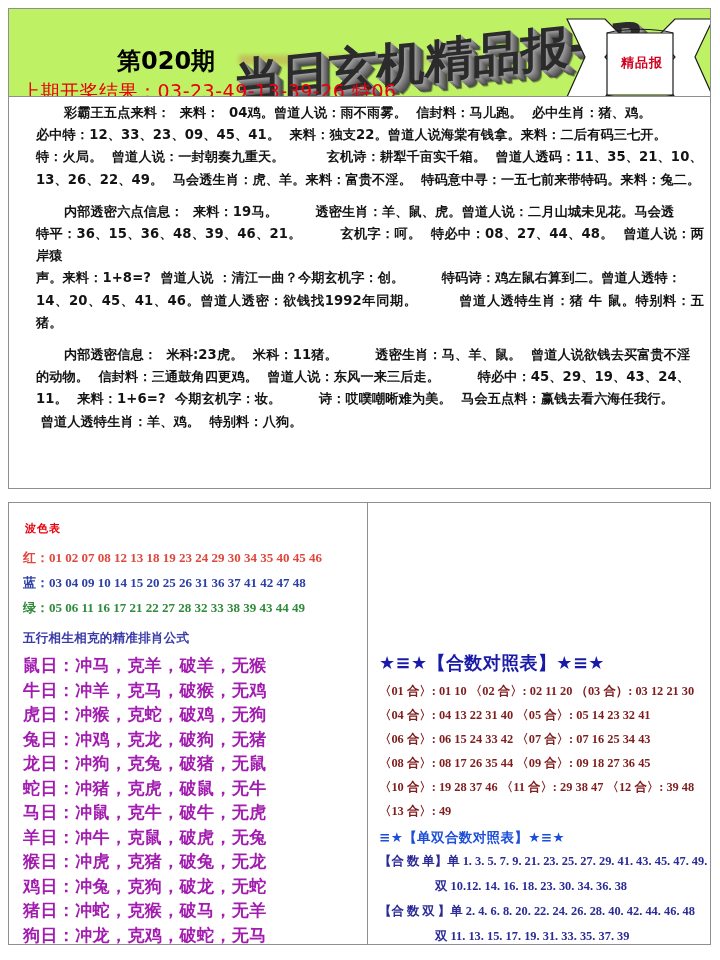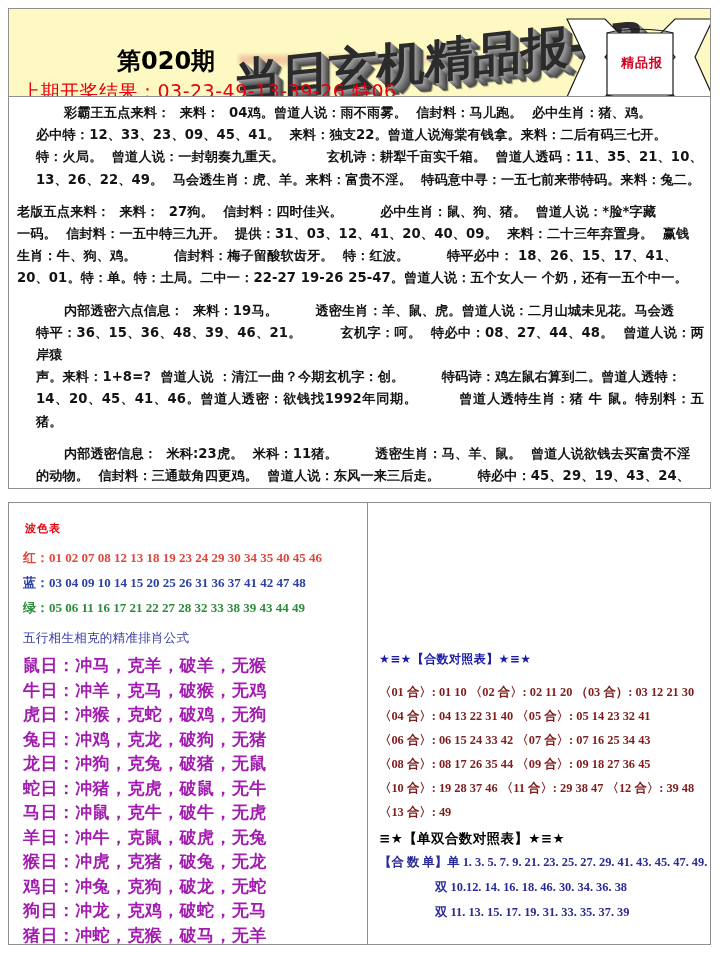--- a/index.html
+++ b/index.html
@@ -50,21 +50,21 @@
   }
 
   
   .header {
     position: absolute;
     left: 9px; top: 9px;
     width: 701px;
     height: 88px;
     border-bottom: 1px solid #8f8f8f;
     box-sizing: border-box;
-    background: #fef9c3;
+    background: #bef264;
     overflow: hidden;
   }
   .issue-no {
     position: absolute;
     left: 108px; top: 36px;
     font-size: 24px;
     font-weight: bold;
     color: #000000;
     letter-spacing: 0px;
     white-space: nowrap;
@@ -185,55 +185,55 @@
     font-family: "DejaVu Sans", "Liberation Sans", sans-serif;
     font-weight: bold;
     font-size: 13px;
   }
   .wave-red   { color: #e0473c; }
   .wave-blue  { color: #2b3fa5; }
   .wave-green { color: #2e8b3a; }
 
   .formula-title {
     font-size: 12.6px;
-    font-weight: normal;
+    font-weight: bold;
     color: #3b3ba8;
     margin: 10px 0 6px 0;
     letter-spacing: 0.2px;
   }
   .zodiac-line {
     font-size: 17px;
     font-weight: bold;
     color: #a21caf;
     line-height: 24.5px;
     letter-spacing: 0.4px;
     white-space: nowrap;
   }
 
   .he-title {
-    font-size: 12px;
+    font-size: 18px;
     font-weight: bold;
     color: #1a1aa8;
     letter-spacing: 0.4px;
     white-space: nowrap;
-    margin: 0 0 12px 0;
+    margin: 0 0 4px 0;
   }
   .he-line {
     font-size: 12.4px;
     font-weight: bold;
     color: #7f1d1d;
     line-height: 24px;
     white-space: nowrap;
     font-family: "Liberation Serif", "DejaVu Serif", serif;
   }
   .he-spacer { height: 148px; }
   .ds-title {
     font-size: 13.5px;
     font-weight: bold;
-    color: #000000;
+    color: #1d4ed8;
     letter-spacing: 0.4px;
     white-space: nowrap;
     margin: 6px 0 2px 0;
   }
   .ds-line {
     font-size: 12.4px;
     font-weight: bold;
     color: #2b2b96;
     line-height: 25px;
     white-space: nowrap;
@@ -268,24 +268,20 @@
     <div class="stamp-text">精品报</div>
 
     <div class="last-result">上期开奖结果：03-23-49-13-39-26  特06</div>
   </div>
 
   <div class="article">
     <p class="para indent">彩霸王五点来料：  来料：  04鸡。曾道人说：雨不雨雾。  信封料：马儿跑。  必中生肖：猪、鸡。
 必中特：12、33、23、09、45、41。  来料：独支22。曾道人说海棠有钱拿。来料：二后有码三七开。
 特：火局。  曾道人说：一封朝奏九重天。         玄机诗：耕犁千亩实千箱。  曾道人透码：11、35、21、10、
 13、26、22、49。  马会透生肖：虎、羊。来料：富贵不淫。  特码意中寻：一五七前来带特码。来料：兔二。</p>
-    <p class="para">老版五点来料：  来料：  27狗。  信封料：四时佳兴。        必中生肖：鼠、狗、猪。  曾道人说：*脸*字藏
-一码。  信封料：一五中特三九开。  提供：31、03、12、41、20、40、09。  来料：二十三年弃置身。  赢钱
-生肖：牛、狗、鸡。        信封料：梅子留酸软齿牙。  特：红波。        特平必中： 18、26、15、17、41、
-20、01。特：单。特：土局。二中一：22-27 19-26 25-47。曾道人说：五个女人一 个奶，还有一五个中一。</p>
     <p class="para indent">内部透密六点信息：  来料：19马。        透密生肖：羊、鼠、虎。曾道人说：二月山城未见花。马会透
 特平：36、15、36、48、39、46、21。        玄机字：呵。  特必中：08、27、44、48。  曾道人说：两岸猿
 声。来料：1+8=?  曾道人说 ：清江一曲？今期玄机字：创。        特码诗：鸡左鼠右算到二。曾道人透特：
 14、20、45、41、46。曾道人透密：欲钱找1992年同期。        曾道人透特生肖：猪 牛 鼠。特别料：五猪。</p>
     <p class="para indent">内部透密信息：  米科:23虎。  米科：11猪。        透密生肖：马、羊、鼠。  曾道人说欲钱去买富贵不淫
 的动物。  信封料：三通鼓角四更鸡。  曾道人说：东风一来三后走。        特必中：45、29、19、43、24、
 11。  来料：1+6=?  今期玄机字：妆。        诗：哎噗嘲晰难为美。  马会五点料：赢钱去看六海任我行。
  曾道人透特生肖：羊、鸡。  特别料：八狗。</p>
   </div>
 
@@ -311,34 +307,35 @@
     <div class="zodiac-line">鼠日：冲马，克羊，破羊，无猴</div>
     <div class="zodiac-line">牛日：冲羊，克马，破猴，无鸡</div>
     <div class="zodiac-line">虎日：冲猴，克蛇，破鸡，无狗</div>
     <div class="zodiac-line">兔日：冲鸡，克龙，破狗，无猪</div>
     <div class="zodiac-line">龙日：冲狗，克兔，破猪，无鼠</div>
     <div class="zodiac-line">蛇日：冲猪，克虎，破鼠，无牛</div>
     <div class="zodiac-line">马日：冲鼠，克牛，破牛，无虎</div>
     <div class="zodiac-line">羊日：冲牛，克鼠，破虎，无兔</div>
     <div class="zodiac-line">猴日：冲虎，克猪，破兔，无龙</div>
     <div class="zodiac-line">鸡日：冲兔，克狗，破龙，无蛇</div>
+    <div class="zodiac-line">猪日：冲蛇，克猴，破马，无羊</div>
     <div class="zodiac-line">狗日：冲龙，克鸡，破蛇，无马</div>
-    <div class="zodiac-line">猪日：冲蛇，克猴，破马，无羊</div>
   </div>
 
   <div class="bottom-right">
     <div class="he-spacer"></div>
 
     <div class="he-title">★≡★【合数对照表】★≡★</div>
     <div class="he-line">〈01 合〉: 01 10 〈02 合〉: 02 11 20 （03 合）: 03 12 21 30</div>
     <div class="he-line">〈04 合〉: 04 13 22 31 40 〈05 合〉: 05 14 23 32 41</div>
     <div class="he-line">〈06 合〉: 06 15 24 33 42 〈07 合〉: 07 16 25 34 43</div>
     <div class="he-line">〈08 合〉: 08 17 26 35 44 〈09 合〉: 09 18 27 36 45</div>
     <div class="he-line">〈10 合〉: 19 28 37 46 〈11 合〉: 29 38 47 〈12 合〉: 39 48</div>
     <div class="he-line">〈13 合〉: 49</div>
 
     <div class="ds-title">≡★【单双合数对照表】★≡★</div>
     <div class="ds-line">【合 数 单】单 1. 3. 5. 7. 9. 21. 23. 25. 27. 29. 41. 43. 45. 47. 49.</div>
-    <div class="ds-line sub">双 10.12. 14. 16. 18. 46. 30. 34. 36. 38</div>
+    <div class="ds-line sub">双 10.12. 14. 16. 18. 23. 30. 34. 36. 38</div>
+    <div class="ds-line">【合 数 双 】单 2. 4. 6. 8. 20. 22. 24. 26. 28. 40. 42. 44. 46. 48</div>
     <div class="ds-line sub">双 11. 13. 15. 17. 19. 31. 33. 35. 37. 39</div>
   </div>
 
 </div>
 
 </body></html>

